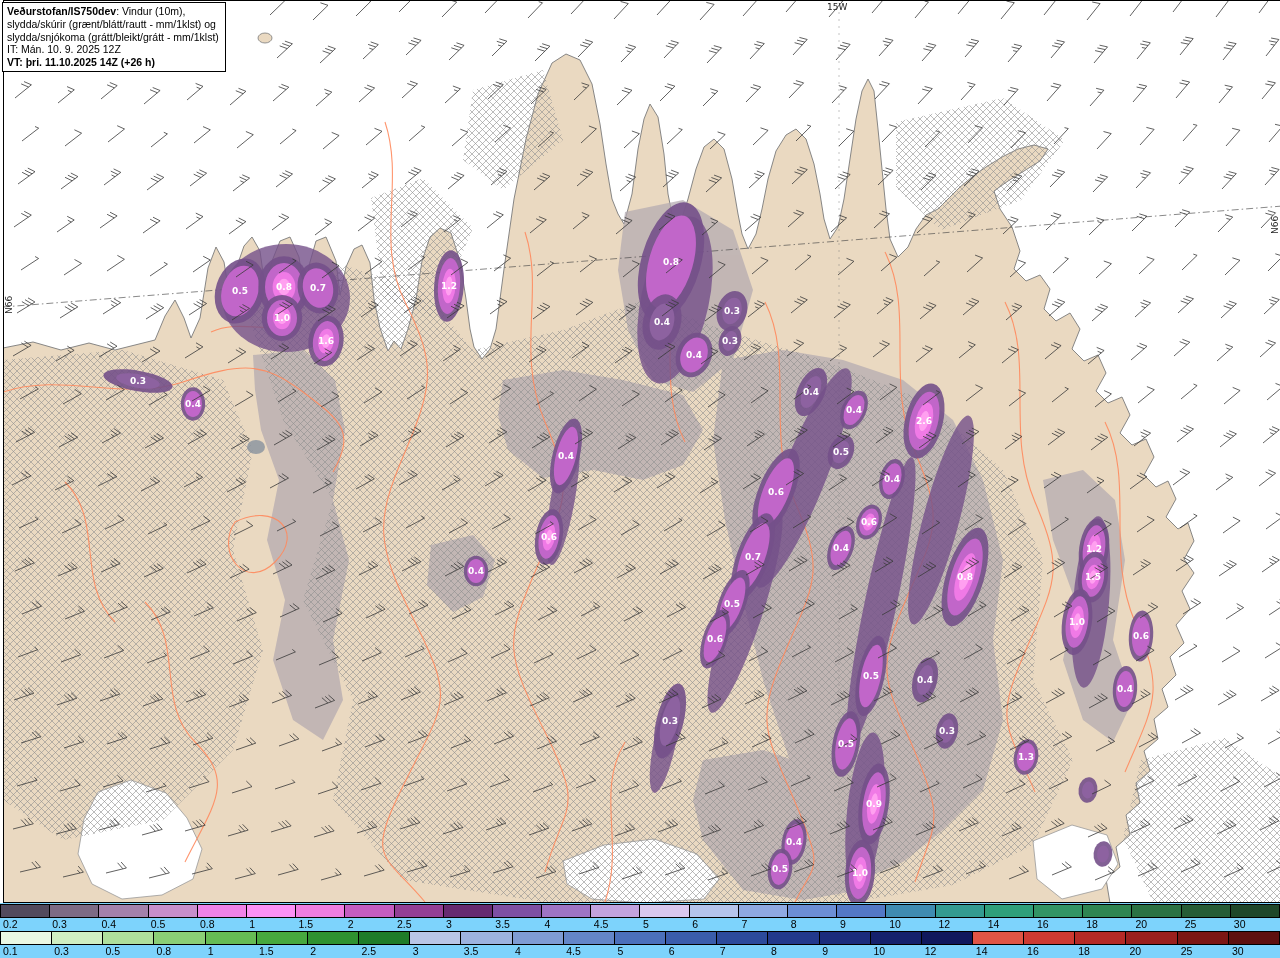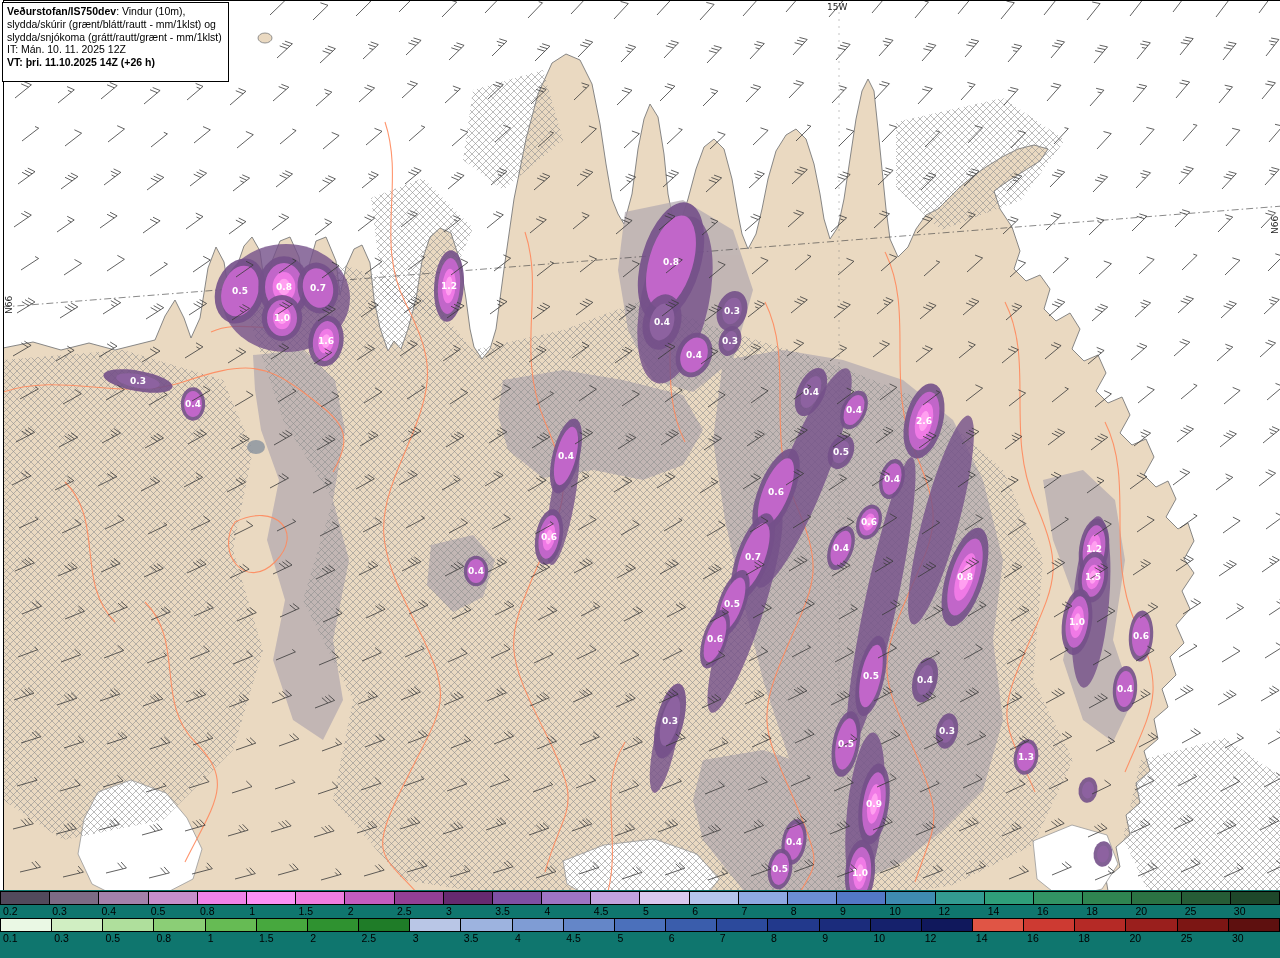--- a/index.html
+++ b/index.html
@@ -1,26 +1,26 @@
 <!DOCTYPE html>
 <html><head>
 <meta charset="utf-8">
 <style>
   *{margin:0;padding:0;box-sizing:border-box}
   html,body{width:1280px;height:958px;background:#fff;overflow:hidden;
     font-family:"Liberation Sans",sans-serif}
   #map-wrap{position:absolute;top:0;left:3px;width:1280px;height:903px}
   svg{display:block}
   #header-box{position:absolute;top:2px;left:2px;z-index:6;background:#fff;
-    border:1px solid #000;padding:2px 6px 12px 4px;font-size:10.5px;line-height:12.8px;color:#000}
+    border:1px solid #000;padding:2px 6px 2px 4px;font-size:10.5px;line-height:12.8px;color:#000}
   .b{font-weight:bold}
   .blob-label{font:bold 9px "DejaVu Sans",sans-serif;fill:#ffffff}
   .grat-label{font-size:9px;fill:#222}
   text{font-family:"DejaVu Sans",sans-serif}
-  #legends{position:absolute;left:0;bottom:0;width:1280px;height:68px;background:#0f766e;padding-top:1px}
+  #legends{position:absolute;left:0;bottom:0;width:1280px;height:55px;background:#7dd3fc;padding-top:1px}
   .legend-row{width:1280px}
   .legend-bar{display:flex;height:14px;border:1px solid #000}
   .legend-bar .cell{flex:1;border-left:1px solid #000}
   .legend-bar .cell:first-child{border-left:none}
   .legend-labels{display:flex;height:13px;font-size:10.5px;line-height:12px;color:#000}
   .legend-labels span{flex:1;padding-left:3px;overflow:visible;white-space:nowrap}
 </style>
 </head>
 <body>
 
@@ -1014,22 +1014,22 @@
         <text x="1023" y="760" text-anchor="middle" class="blob-label">1.3</text>
       </g>
 
   <rect x="0.5" y="0.5" width="1279" height="902" fill="none" stroke="#000"></rect>
 </svg>
 </div>
 
 <div id="header-box">
   <div><span class="b">Veðurstofan/IS750dev</span><span>: Vindur (10m),</span></div>
   <div>slydda/skúrir (grænt/blátt/rautt - mm/1klst) og</div>
-  <div>slydda/snjókoma (grátt/rautt/grænt - mm/1klst)</div>
-  <div>IT: Mán. 10. 11. 2025 12Z</div>
+  <div>slydda/snjókoma (grátt/bleikt/grátt - mm/1klst)</div>
+  <div>IT: Mán. 10. 9. 2025 12Z</div>
   <div class="b">VT: þri. 11.10.2025 14Z (+26 h)</div>
 </div>
 
 <div id="legends">
   <div class="legend-row">
     <div class="legend-bar" id="legend-bar-0">
         <div class="cell" style="background: rgb(82, 74, 92);"></div>
         <div class="cell" style="background: rgb(125, 107, 133);"></div>
         <div class="cell" style="background: rgb(164, 129, 171);"></div>
         <div class="cell" style="background: rgb(199, 142, 203);"></div>

